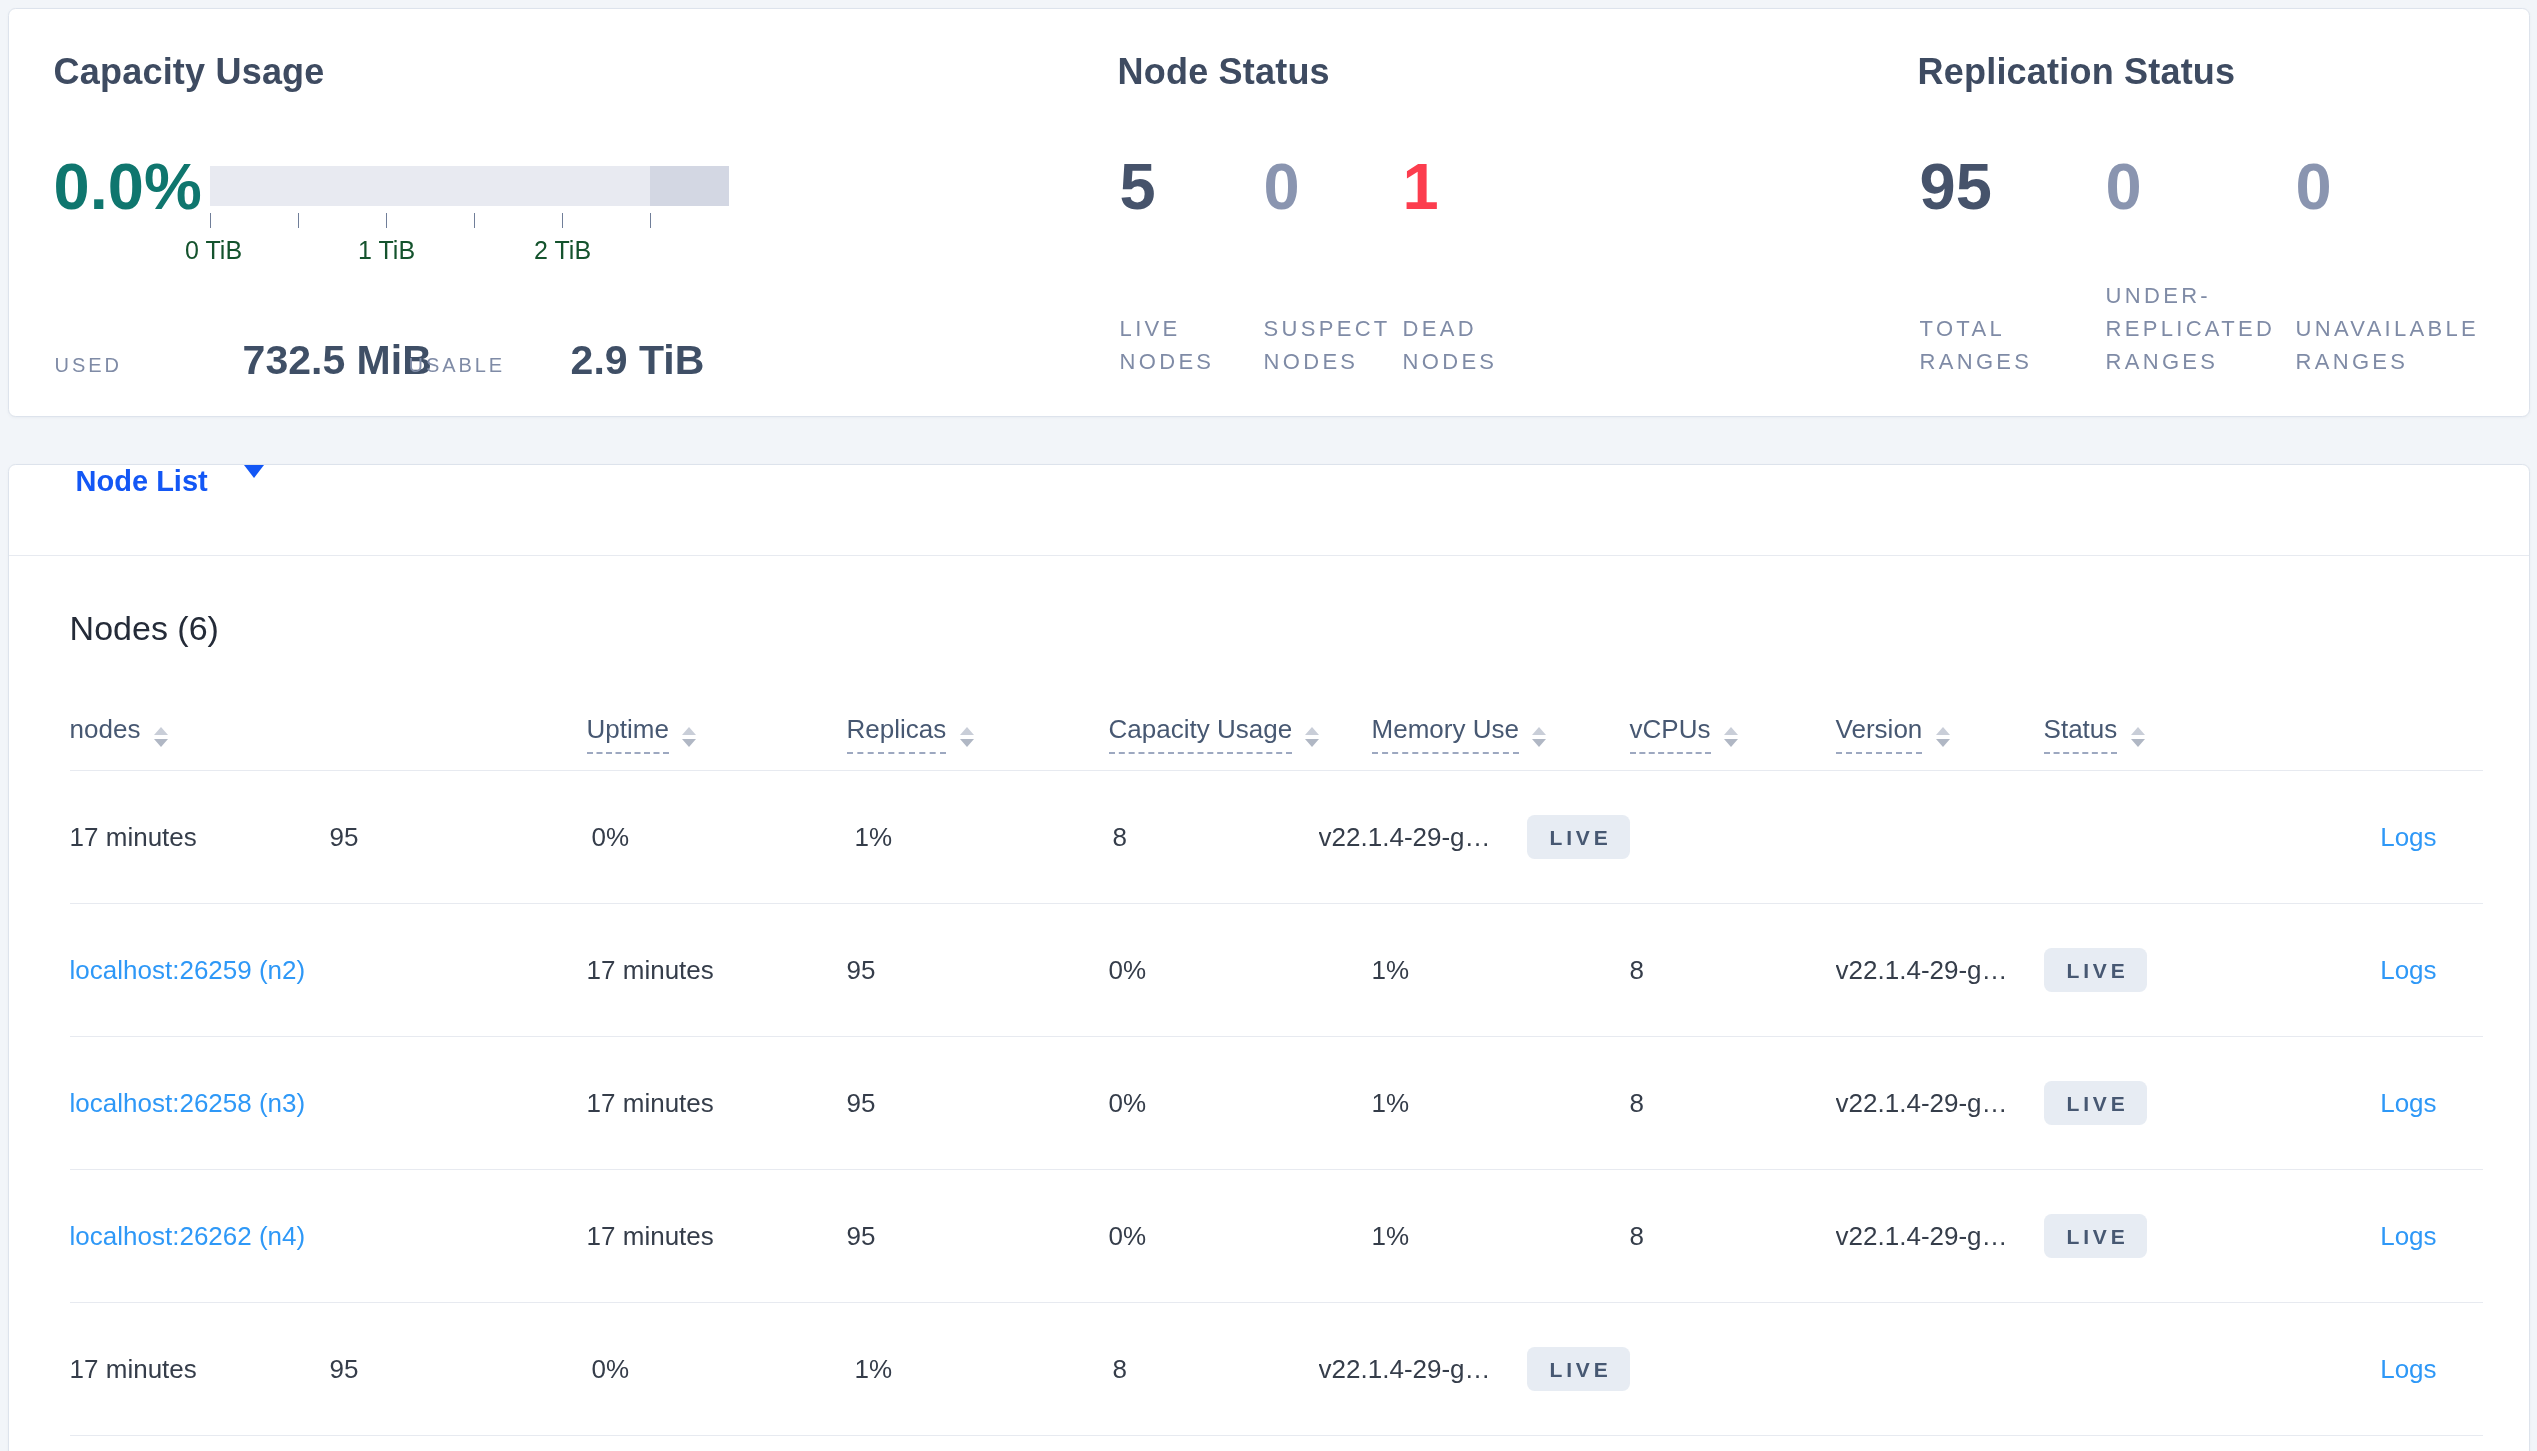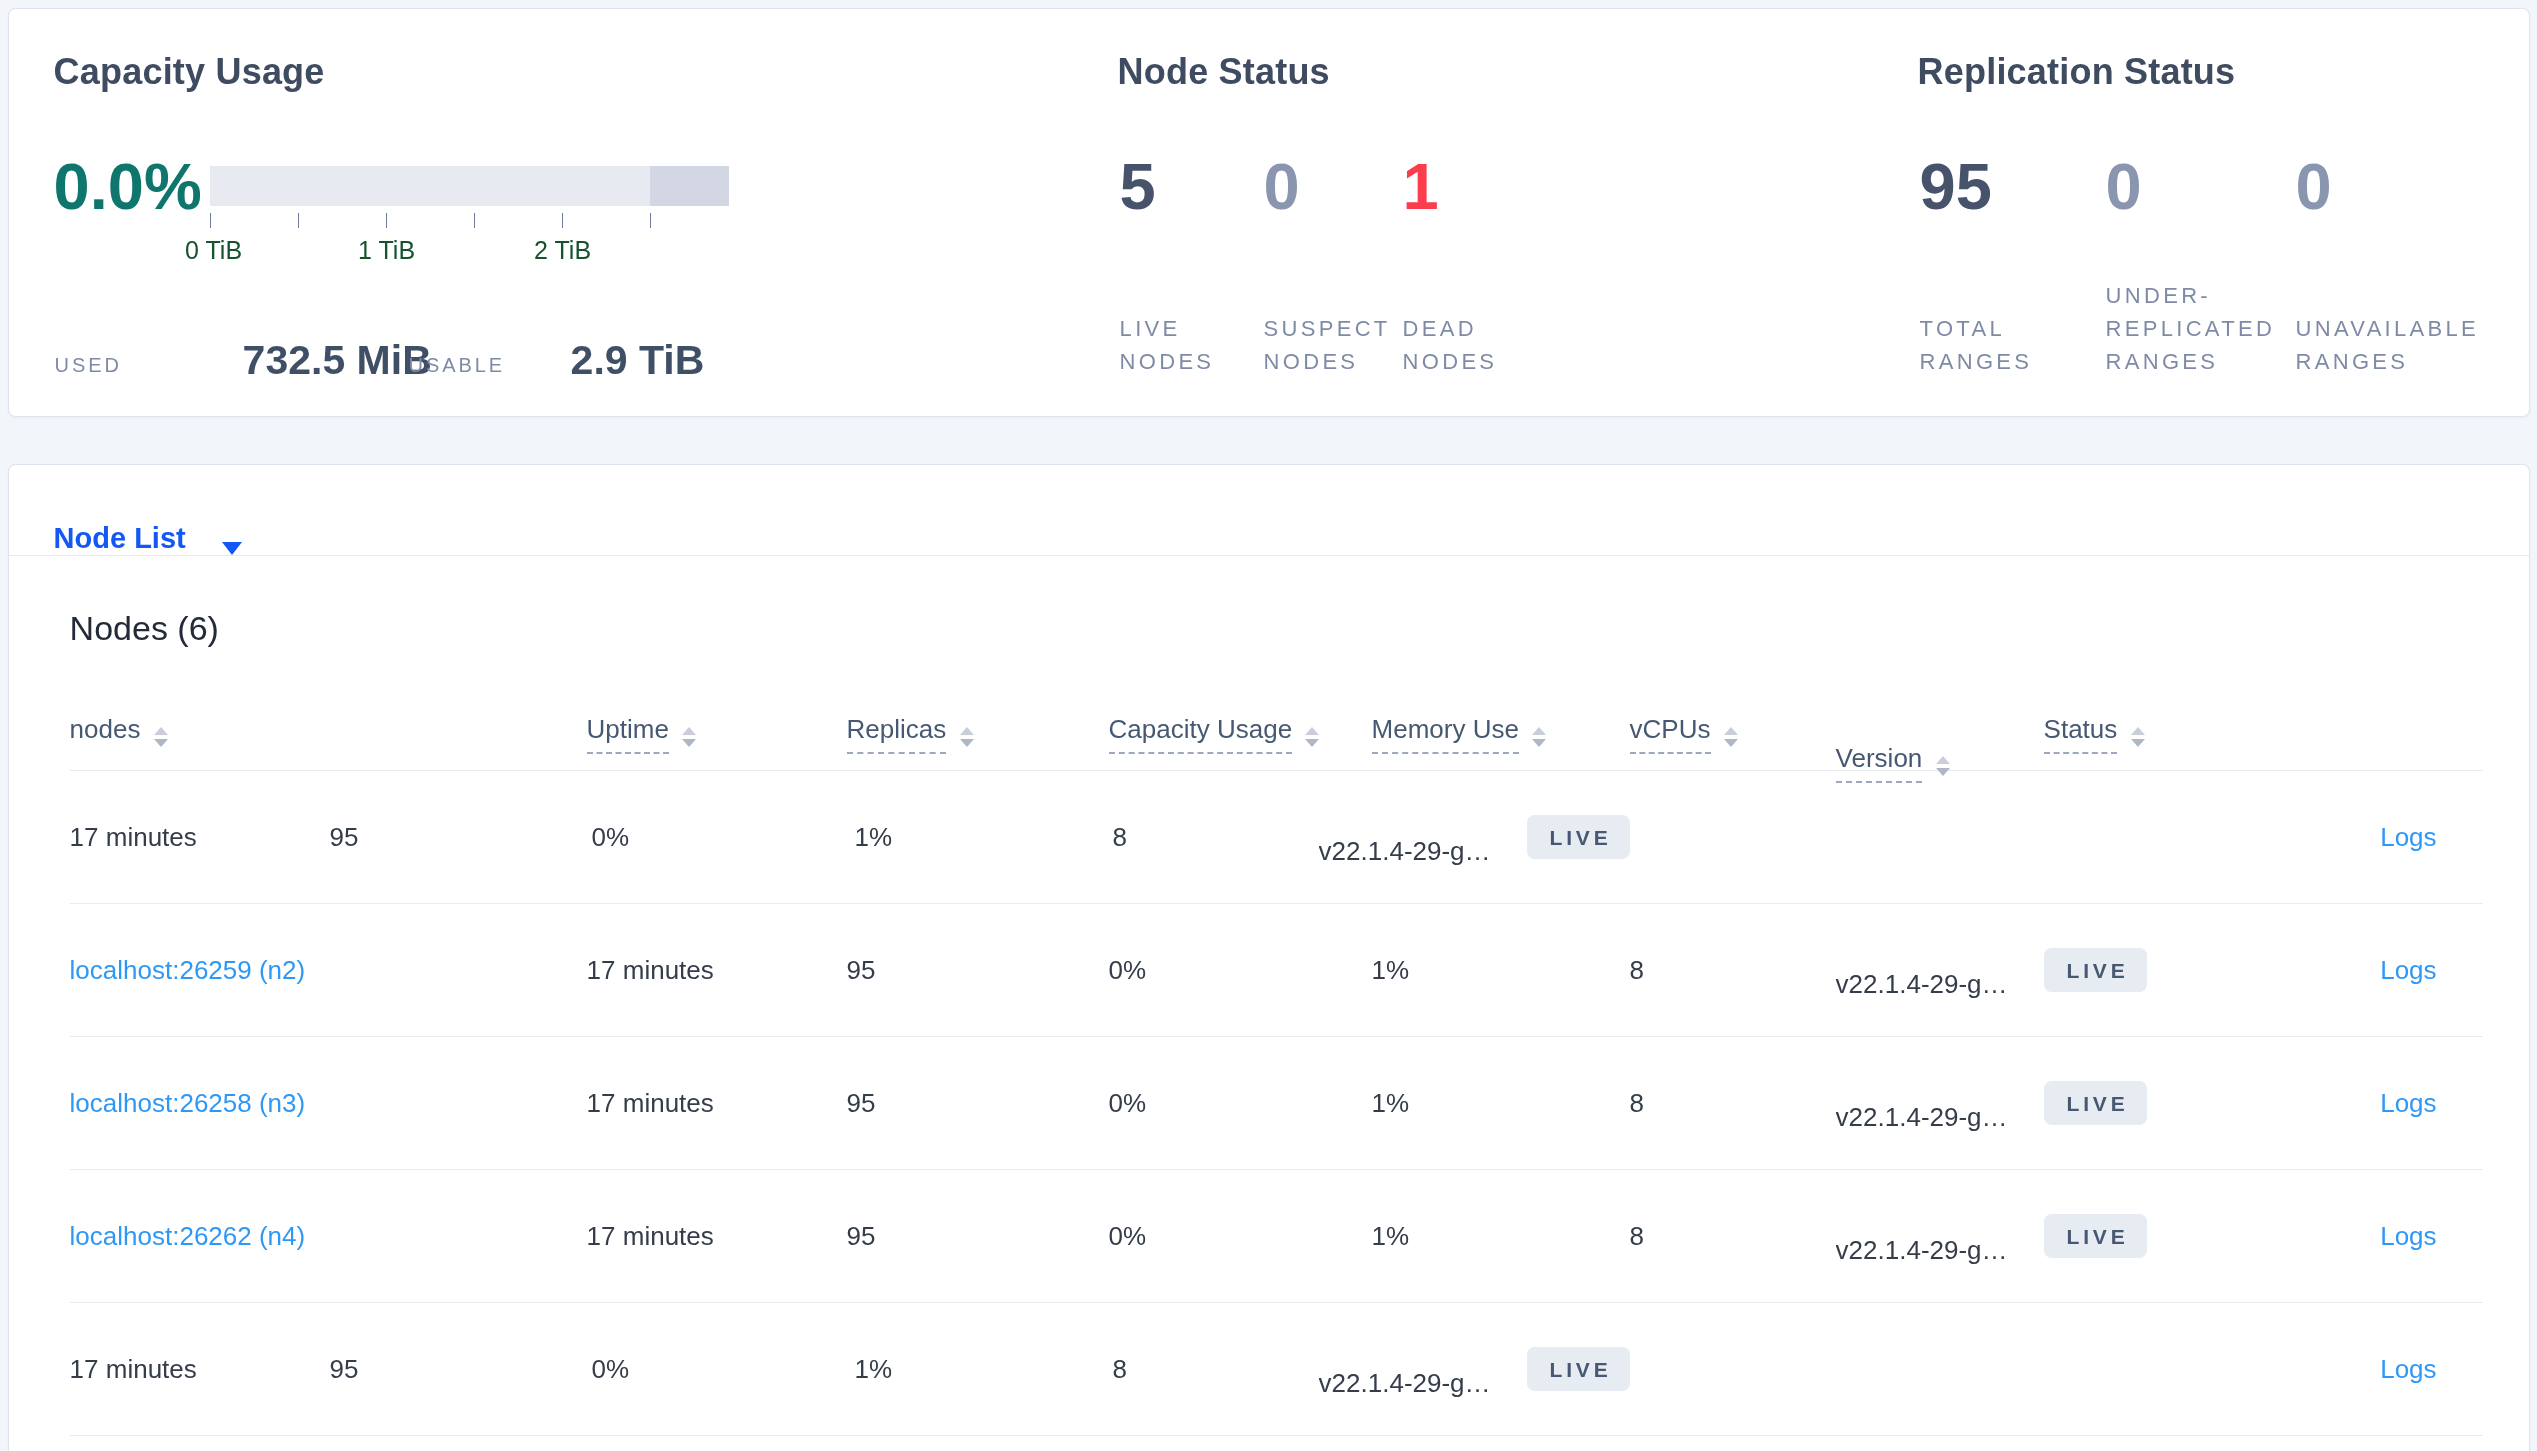--- a/index.html
+++ b/index.html
@@ -33,22 +33,22 @@
   .tick { position:absolute; top:204px; width:1.9px; height:15.2px; background:#707e99; }
   .tick-label { position:absolute; top:227px; transform:translateX(-50%);
     font-size:25px; color:#14532d; white-space:nowrap; }
   .cap-kv-label { position:absolute; top:345px; font-size:20px; letter-spacing:2.9px;
     color:#7f8ba6; }
   .cap-kv-value { position:absolute; top:328px; font-size:41px; font-weight:700;
     color:#3f4f66;margin-left:26px; }
 
   
   #list-card { top:464px; height:1003px; border-radius:7.6px 7.6px 0 0; }
-  #dropdown-row { height:91px; display:flex; align-items:flex-end;
-    padding-left:45px; border-bottom:1px solid #e7eaf0; cursor:pointer; }
+  #dropdown-row { height:91px; display:flex; align-items:flex-start;
+    padding-left:67px; border-bottom:1px solid #e7eaf0; cursor:pointer; }
   #dropdown-row .dd-label { font-size:29px; font-weight:700; color:#1357f5; }
   .caret-down { width:0; height:0; margin-left:36px;
     border-left:10.5px solid transparent; border-right:10.5px solid transparent;
     border-top:13.3px solid #1357f5; }
 
   #nodes-heading { margin:51px 0 0 61px; font-size:34px; line-height:42px;
     color:#242b38; font-weight:400; }
 
   .table { margin:38px 46px 0 61px; }
   .thead { display:flex; align-items:flex-start; padding-top:27px; height:84px;
@@ -61,21 +61,21 @@
   .sort .up { width:0; height:0; border-left:7.6px solid transparent;
     border-right:7.6px solid transparent; border-bottom:8.6px solid #c9ced8; }
   .sort .dn { width:0; height:0; border-left:7.6px solid transparent;
     border-right:7.6px solid transparent; border-top:8.6px solid #b0b7c4; }
 
   .tr { display:flex; align-items:center; height:133px;
     border-bottom:1px solid #e7eaf0; }
   .td { font-size:26px; color:#353d4a; white-space:nowrap; overflow:hidden; }
   .c-node { width:517px; } .c-uptime { width:260px; } .c-replicas { width:262px; }
   .c-capacity { width:263px; } .c-memory { width:258px; } .c-vcpus { width:206px; }
-  .c-version { width:208px;margin-top:29px; } .c-status { width:248px; }
+  .c-version { width:208px; } .c-status { width:248px; }
   .c-logs { flex:1; text-align:right; padding-right:46px; }
 
   a.link { color:#2e98f7; text-decoration:none; cursor:pointer; }
   .badge { display:inline-block; background:#e7ecf3; border-radius:7.6px;
     padding:10.5px 19px 9.5px 23px; font-size:21px; font-weight:700;
     letter-spacing:3.8px; color:#475872; }
 </style>
 </head>
 <body>
 

